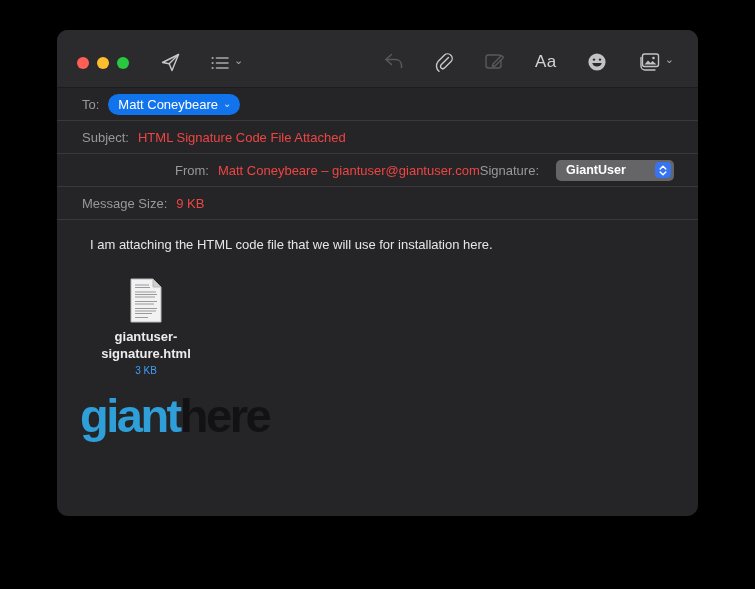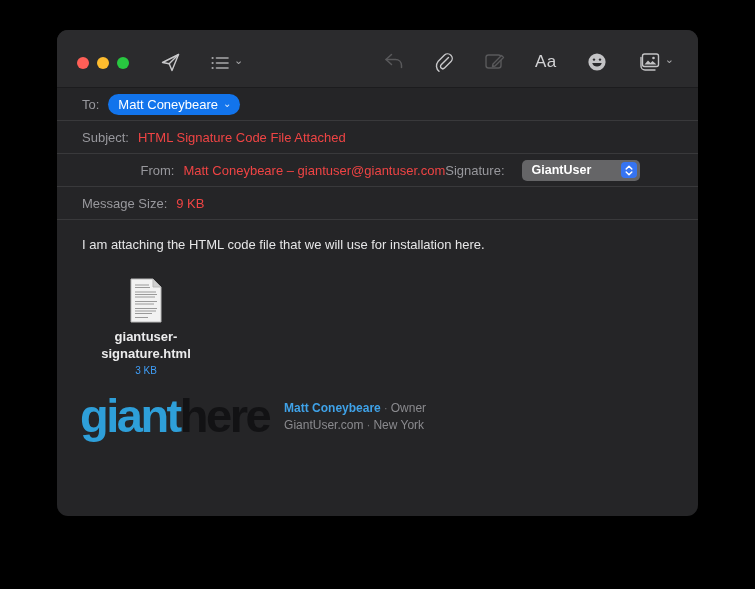--- a/index.html
+++ b/index.html
@@ -37,21 +37,21 @@
   .fmt-label { font-size:17px; color:#d2d2d4; letter-spacing:.5px; }
 
   
   .row {
     height:33px; display:flex; align-items:center;
     padding-left:25px; border-bottom:1px solid #39393b;
     font-size:13px;
   }
   .row .lbl { color:#98989d; margin-right:9px; white-space:nowrap; }
   .row .val { color:#ef4444; white-space:nowrap; }
-  .row-from { justify-content:center; }
+  .row-from { justify-content:flex-end; padding-right:24px; }
   .from-left { display:flex; align-items:center; }
   .sig-group { display:flex; align-items:center; gap:8px; }
 
   .pill {
     background:#1274ec; color:#fff; border:none; cursor:pointer;
     border-radius:11px; height:21px; padding:0 9px 0 10px;
     display:flex; align-items:center; gap:5px; font-size:13px;
     font-family:"Liberation Sans", sans-serif;
   }
   .pill .pill-chev { font-size:10px; color:rgba(255,255,255,.85); transform:translateY(-1px); }
@@ -63,21 +63,21 @@
   }
   .select .sel-val { color:#fff; font-size:12.5px; font-weight:bold; flex:1; text-align:left; }
   .stepper {
     width:16px; height:16px; border-radius:4px; background:#3674f1;
     display:flex; align-items:center; justify-content:center; margin-left:8px;
   }
   .msg-size-val { color:#b9b9be; }
 
   
   .bodyarea { padding:16px 25px 0 25px; color:#e6e6e7; font-size:13px; position:relative; height:393px; }
-  .body-text { line-height:1.35; }
+  .body-text { line-height:1.35;margin-left:8px; }
 
   .attachment { width:112px; margin:24px 0 0 8px; text-align:center; cursor:pointer; }
   .attachment svg { display:block; margin:0 auto; }
   .att-name { color:#ececed; font-size:13px; line-height:1.35; margin-top:5px; word-break:break-word;font-weight:bold; }
   .att-size { color:#3f9ef8; font-size:10px; margin-top:2px; }
 
   .sig-block { display:flex; align-items:center; gap:15px; margin-top:16px; margin-left:-2px; }
   .logo { font-size:47px; font-weight:bold; letter-spacing:-2.5px; line-height:1; white-space:nowrap; }
   .logo .lg-blue { color:#2e9fd9; }
   .logo .lg-dark { color:#121214; }
@@ -240,21 +240,17 @@
               <path d="M7 39.5 H20"></path>
             </g>
           </svg>
         </span>
         <div class="att-name">giantuser-signature.html</div>
         <div class="att-size">3 KB</div>
       </div>
 
       <div class="sig-block">
         <div class="logo"><span class="lg-blue">giant</span><span class="lg-dark">here</span></div>
-        <div class="sig-lines">
-          <div><span class="sig-name">Matt Coneybeare</span><span class="sig-sep">·</span><span class="sig-dim">Owner</span></div>
-          <div><span class="sig-dim">GiantUser.com</span><span class="sig-sep">·</span><span class="sig-dim">New York</span></div>
-        </div>
       </div>
     </div>
 
   </div>
 </div>
 
 </body></html>

